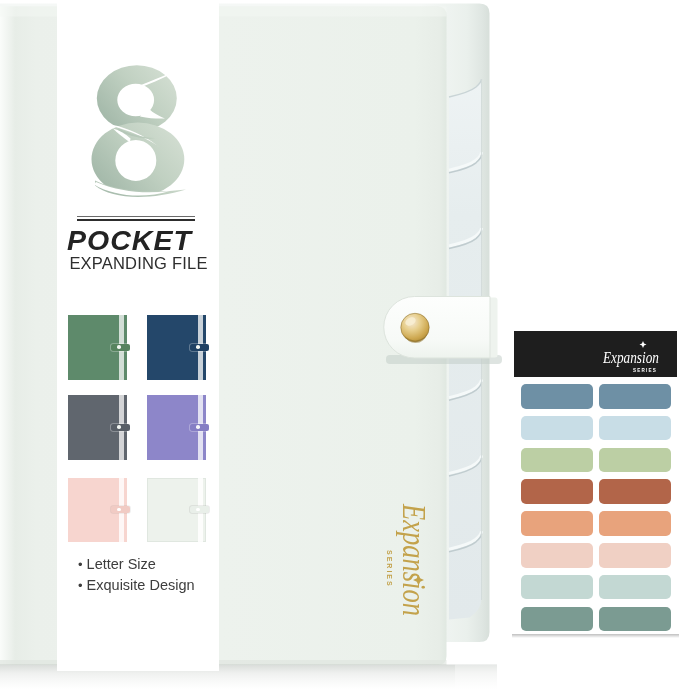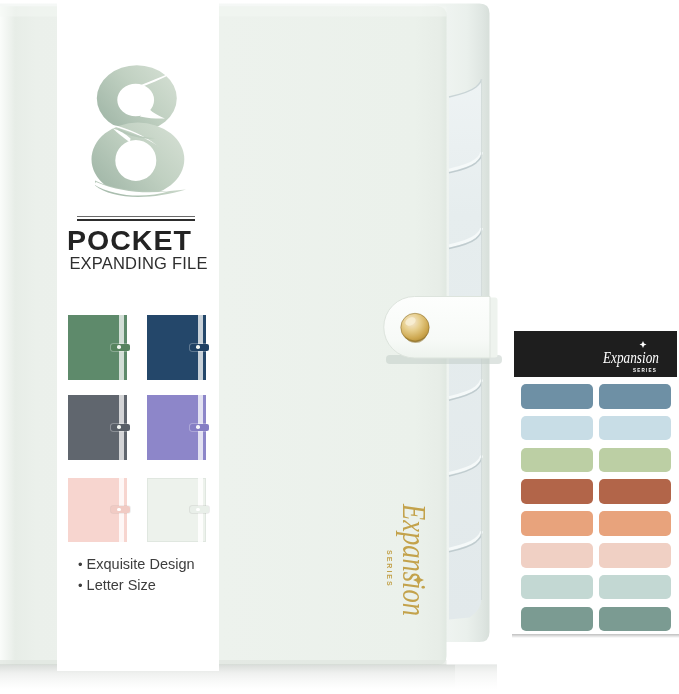--- a/index.html
+++ b/index.html
@@ -133,21 +133,21 @@
         <stop offset="0" stop-color="#9fb5a6"></stop>
         <stop offset="0.55" stop-color="#c0d0c1"></stop>
         <stop offset="1" stop-color="#d4dfd3"></stop>
       </linearGradient>
     </defs>
   </svg>
 
   <div class="abs" style="left:20px;top:215.6px;width:118px;height:1px;background:#6a6a6a;"></div>
   <div class="abs" style="left:20px;top:219px;width:118px;height:2.4px;background:#2d2d2d;"></div>
 
-  <div class="abs" style="left:0;top:224px;width:145px;text-align:center;font-size:28.5px;font-weight:bold;letter-spacing:1px;color:#232323;">POCKET</div>
+  <div class="abs" style="left:0;top:224px;width:145px;text-align:center;font-size:28.5px;font-weight:bold;letter-spacing:1px;color:#232323;font-style:italic;">POCKET</div>
 
   <div class="abs" style="left:0;top:254px;width:163px;text-align:center;font-size:16.5px;letter-spacing:0.2px;color:#2e2e2e;">EXPANDING FILE</div>
 
   <div class="abs" style="left:11px;top:315.3px;width:58.5px;height:64.5px;background:#5e8a6b;">
     <div class="abs" style="right:3px;top:0;width:5px;height:100%;background:rgba(255,255,255,0.72);"></div>
     <div class="abs" style="right:-3.5px;top:28.5px;width:19px;height:7px;background:#57835f;border-radius:2px;box-shadow:0 0 0 0.8px rgba(255,255,255,0.35);"></div>
     <div class="abs" style="right:6px;top:30.2px;width:3.6px;height:3.6px;background:#f2f6f2;border-radius:50%;"></div>
   </div>
 
   <div class="abs" style="left:90px;top:315.3px;width:58.5px;height:64.5px;background:#24476a;">
@@ -174,22 +174,22 @@
     <div class="abs" style="right:6px;top:30.2px;width:3.6px;height:3.6px;background:#ffffff;border-radius:50%;"></div>
   </div>
 
   <div class="abs" style="left:90px;top:477.5px;width:58.5px;height:64.5px;background:#edf2ec;box-shadow:inset 0 0 0 1px #e0e7e0;">
     <div class="abs" style="right:3px;top:0;width:5px;height:100%;background:rgba(255,255,255,0.85);"></div>
     <div class="abs" style="right:-3.5px;top:28.5px;width:19px;height:7px;background:#e9efe9;border-radius:2px;box-shadow:0 0 0 0.8px rgba(0,0,0,0.09);"></div>
     <div class="abs" style="right:6px;top:30.2px;width:3.6px;height:3.6px;background:#ffffff;border-radius:50%;"></div>
   </div>
 
   <div class="abs" style="left:21px;top:553.5px;font-size:14.5px;color:#3d3d3d;line-height:21.6px;">
+    <div><span style="font-size:13px;">•</span>&nbsp;Letter Size</div>
     <div><span style="font-size:13px;">•</span>&nbsp;Exquisite Design</div>
-    <div><span style="font-size:13px;">•</span>&nbsp;Letter Size</div>
   </div>
 </div>
 
 <div class="abs" style="left:513px;top:330px;width:165px;height:304px;background:#ffffff;">
 
   <div class="abs" style="left:1px;top:1px;width:163px;height:45.5px;background:#1e1e1e;">
     <svg class="abs" style="right:4px;bottom:2px" width="70" height="36" viewBox="0 0 70 36">
       <g fill="#ffffff">
         <text x="0" y="24" font-family="Liberation Serif" font-style="italic" font-size="17" transform="scale(0.78,1)">Expansion</text>
         <text x="30" y="33" font-size="4.6" letter-spacing="1.2" font-weight="bold">SERIES</text>

